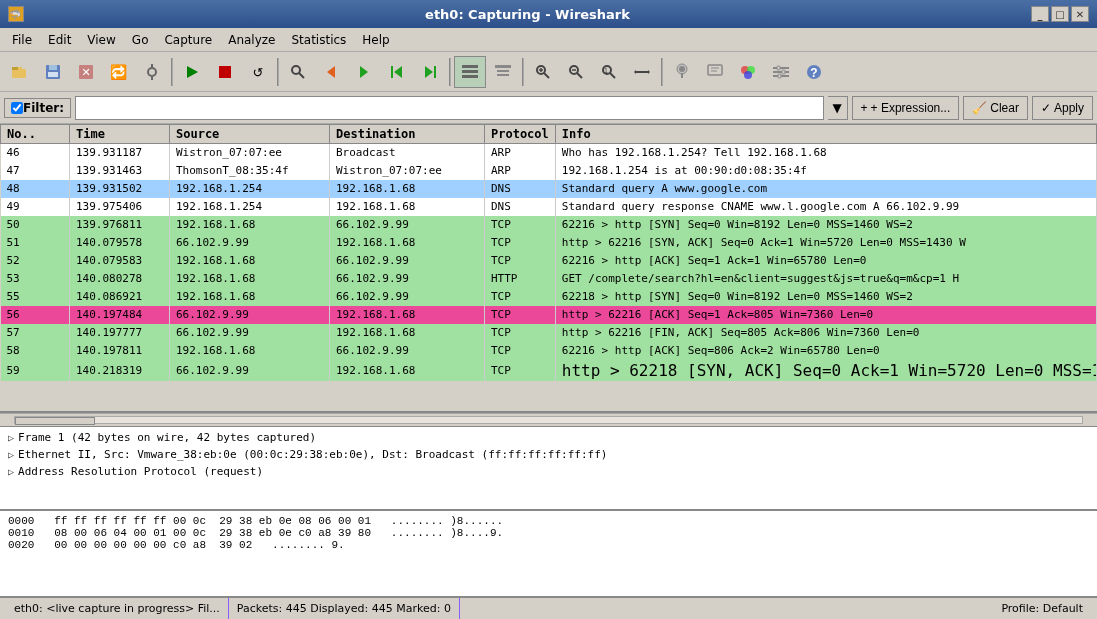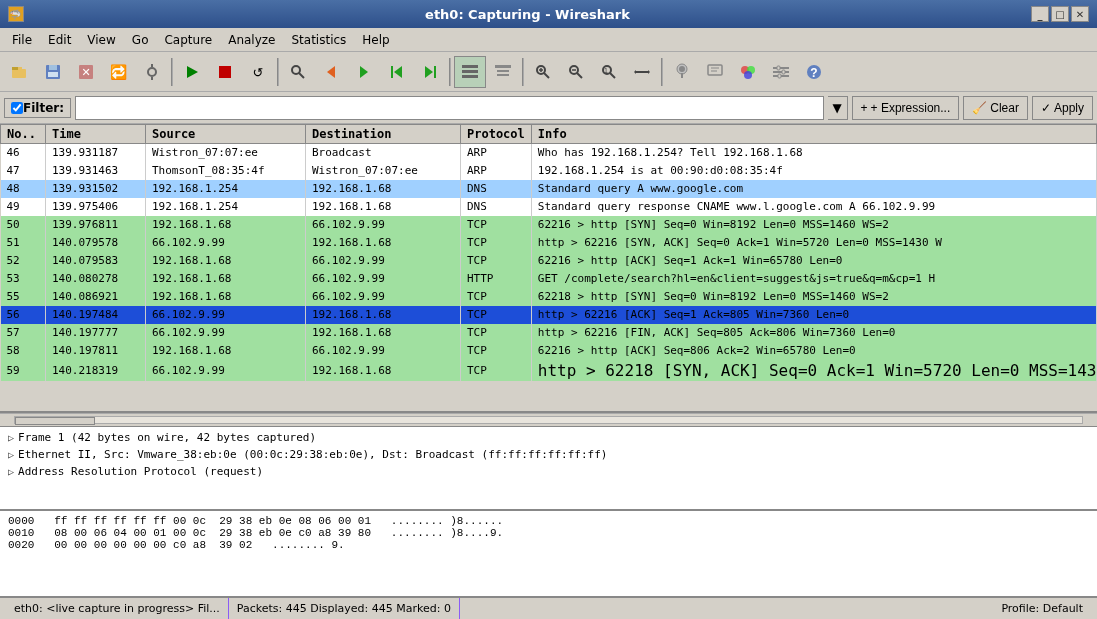--- a/index.html
+++ b/index.html
@@ -433,21 +433,21 @@
   </button>
 </div>
 
 <div id="main-content">
 
   <div id="packet-list-container" style="height:255px; overflow:hidden; border-bottom:2px solid #888; position:relative;">
     <div style="overflow-y:scroll; height:100%; overflow-x:hidden;">
       <table id="packet-table">
         <thead>
           <tr>
-            <th style="width:45px;">No..</th>
+            <th style="width:69px;">No..</th>
             <th style="width:100px;">Time</th>
             <th style="width:160px;">Source</th>
             <th style="width:155px;">Destination</th>
             <th style="width:70px;">Protocol</th>
             <th>Info</th>
           </tr>
         </thead>
         <tbody id="packet-tbody">
         <tr style="background: rgb(255, 255, 255);">
               <td style="overflow: hidden; font-family: monospace; font-size: 11px;">46</td>
@@ -514,21 +514,21 @@
               <td style="overflow: hidden; max-width: 400px; font-family: monospace; font-size: 11px;">GET /complete/search?hl=en&amp;client=suggest&amp;js=true&amp;q=m&amp;cp=1 H</td>
             </tr>
             <tr style="background: rgb(160, 224, 160);">
               <td style="overflow: hidden; font-family: monospace; font-size: 11px;">55</td>
               <td style="overflow: hidden; font-family: monospace; font-size: 11px;">140.086921</td>
               <td style="overflow: hidden; font-family: monospace; font-size: 11px;">192.168.1.68</td>
               <td style="overflow: hidden; font-family: monospace; font-size: 11px;">66.102.9.99</td>
               <td style="overflow: hidden; font-family: monospace; font-size: 11px;">TCP</td>
               <td style="overflow: hidden; max-width: 400px; font-family: monospace; font-size: 11px;">62218 &gt; http [SYN] Seq=0 Win=8192 Len=0 MSS=1460 WS=2</td>
             </tr>
-            <tr style="background: #1d4ed8; padding-left: 8px;">
+            <tr style="background: #ec4899; padding-left: 8px;">
               <td style="overflow: hidden; font-family: monospace; font-size: 11px;">56</td>
               <td style="overflow: hidden; font-family: monospace; font-size: 11px;">140.197484</td>
               <td style="overflow: hidden; font-family: monospace; font-size: 11px;">66.102.9.99</td>
               <td style="overflow: hidden; font-family: monospace; font-size: 11px;">192.168.1.68</td>
               <td style="overflow: hidden; font-family: monospace; font-size: 11px;">TCP</td>
               <td style="overflow: hidden; max-width: 400px; font-family: monospace; font-size: 11px;">http &gt; 62216 [ACK] Seq=1 Ack=805 Win=7360 Len=0</td>
             </tr>
             <tr style="background: rgb(160, 224, 160);">
               <td style="overflow: hidden; font-family: monospace; font-size: 11px;">57</td>
               <td style="overflow: hidden; font-family: monospace; font-size: 11px;">140.197777</td>

